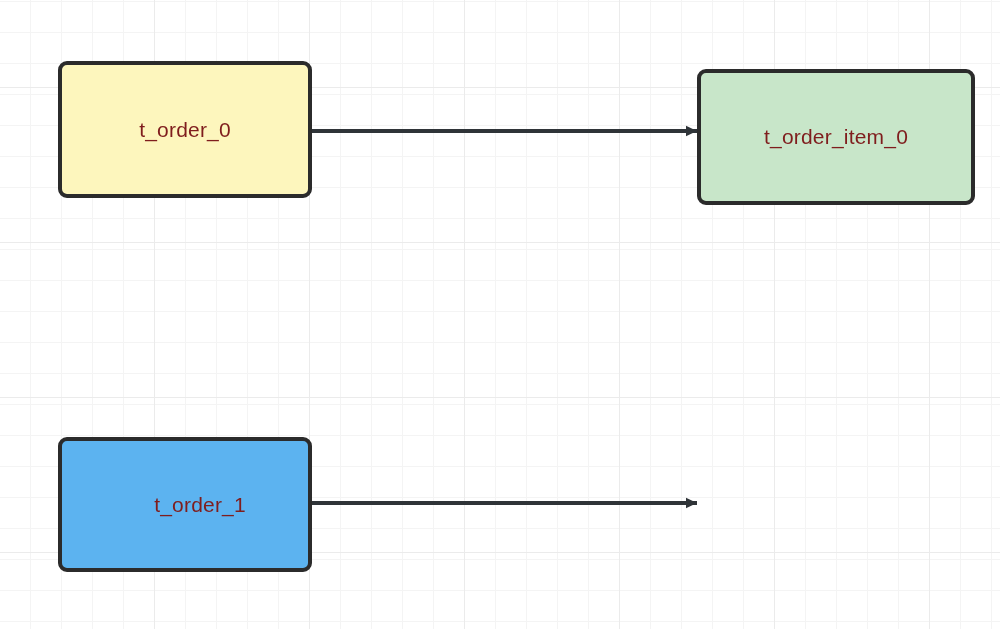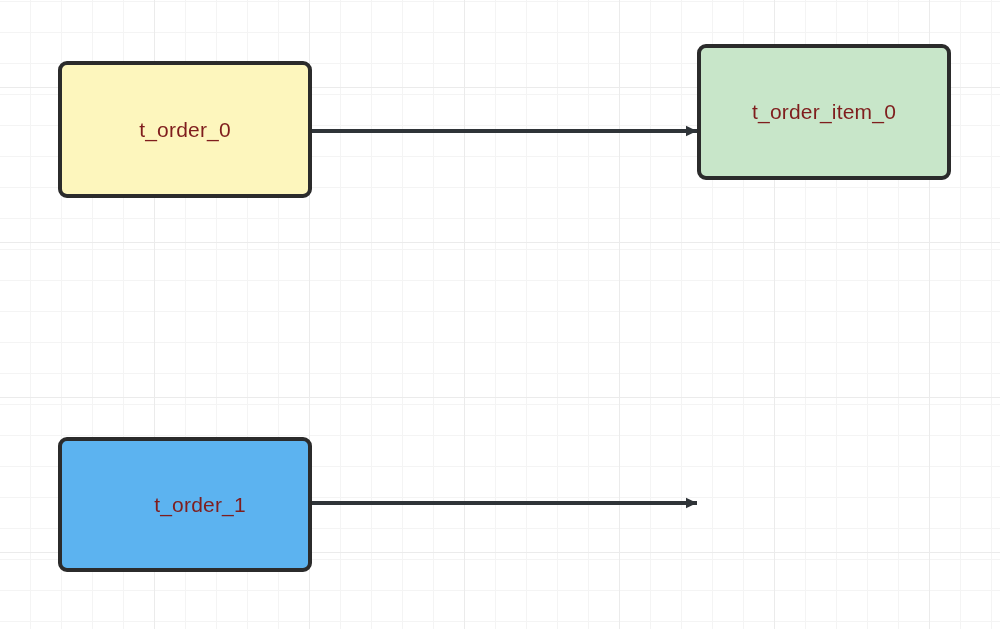--- a/index.html
+++ b/index.html
@@ -56,21 +56,21 @@
     line-height: 1.2;
     color: #7f1d1d;
     letter-spacing: 0.2px;
     white-space: nowrap;
   }
   #node-order-0 {
     left: 58px;  top: 61px;  width: 254px; height: 137px;
     background: #fdf6bd;
   }
   #node-order-item-0 {
-    left: 697px; top: 44px;  width: 254px; height: 136px;
+    left: 697px; top: 69px;  width: 278px; height: 136px;
     background: #c8e6c9;
   }
   #node-order-1 {
     left: 58px;  top: 437px; width: 254px; height: 135px;
     background: #5cb3f0;
     padding-left: 30px;
   }
   #node-order-item-1 {
     left: 697px; top: 437px; width: 254px; height: 135px;
     background: #e2c0ec;

